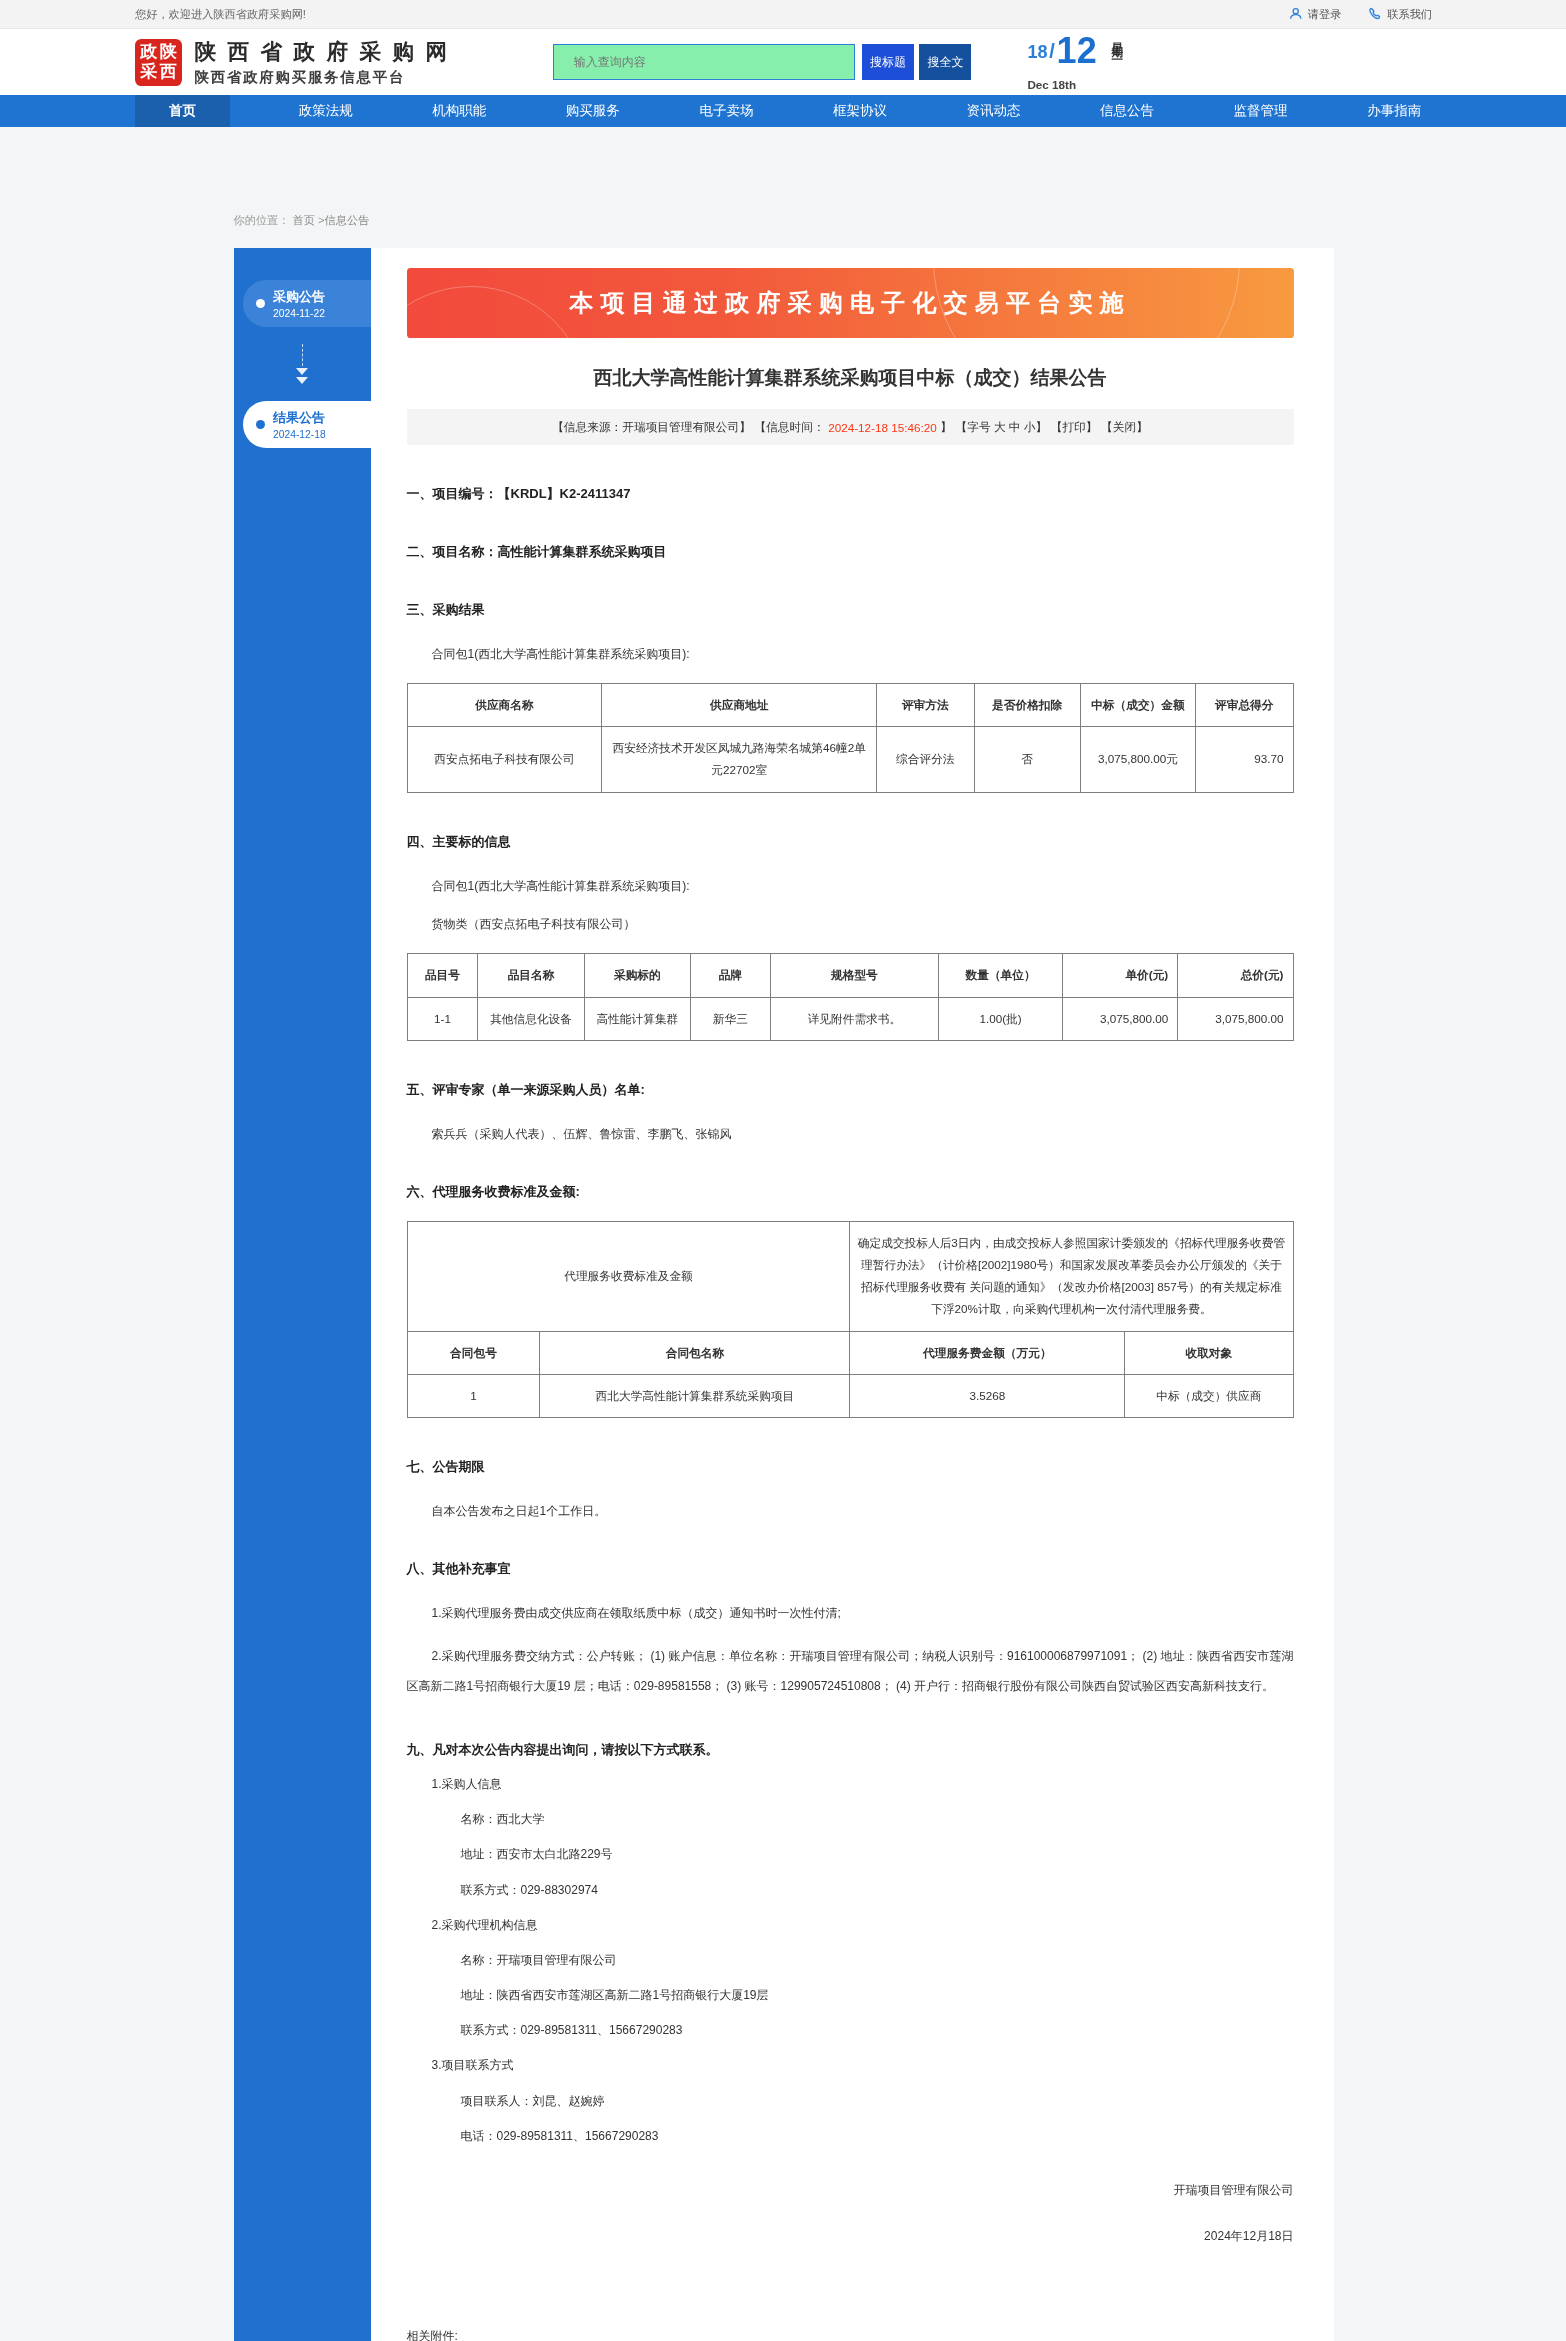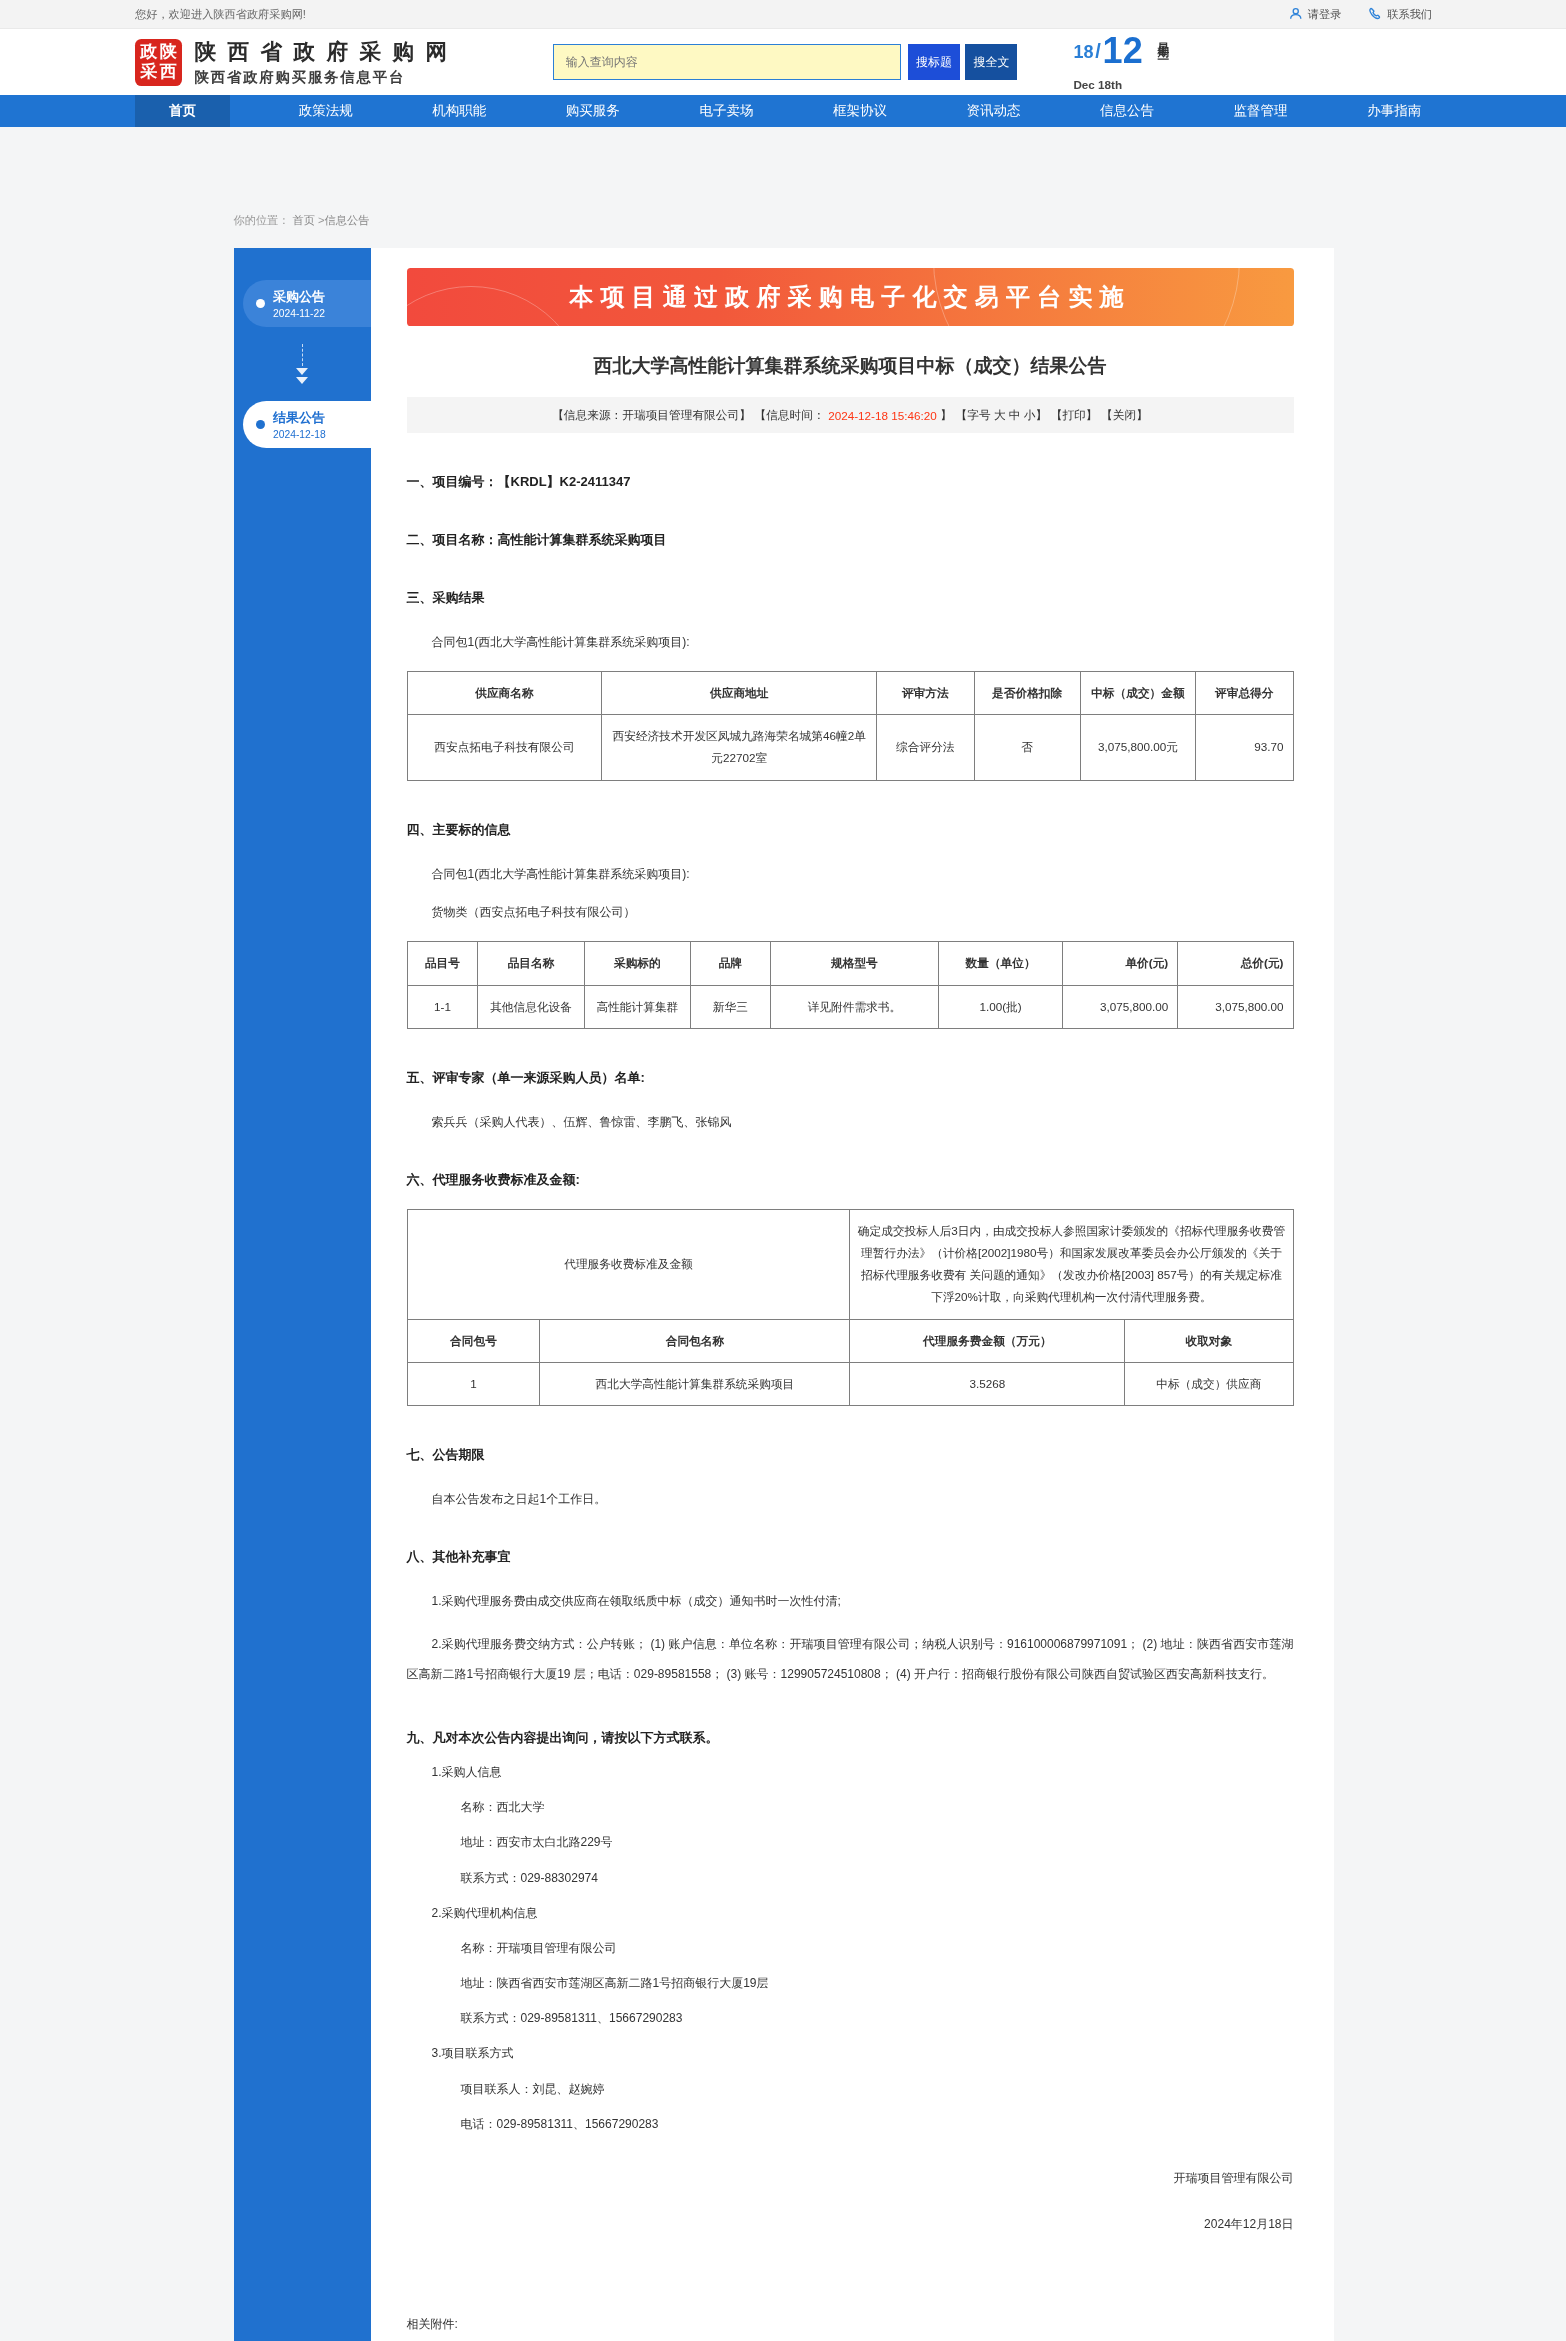--- a/index.html
+++ b/index.html
@@ -17,21 +17,21 @@
   .tb-link { display:flex; align-items:center; gap:5.4px; color:#555; cursor:pointer; }
   
   .header { background:#fff; }
   .header-inner { width:1297px; margin:0 auto; height:66px; display:flex; align-items:center; }
   .brand { display:flex; align-items:center; cursor:pointer; }
   .logo-box { width:47px; height:47px; background:#d8261e; border-radius:6.3px; color:#fff; display:flex; flex-direction:column; align-items:center; justify-content:center; font-weight:bold; font-size:17px; line-height:1.15; letter-spacing:2.7px; padding-left:2.7px; }
   .titles { margin-left:12.6px; }
   .site-title { font-size:21.6px; font-weight:bold; color:#2b2b2b; letter-spacing:2.7px; }
   .site-subtitle { font-size:14.4px; color:#3d3d3d; letter-spacing:1.8px; margin-top:2.7px; font-weight:bold; }
   .search { margin-left:103px; display:flex; align-items:center; }
-  .search-input { width:348px; height:36px; border:1.8px solid #2b7fd6; padding:0 12px; font-size:12px; color:#666; outline:none; background:#fef9c3; }
+  .search-input { width:302px; height:36px; border:1.8px solid #2b7fd6; padding:0 20px; font-size:12px; color:#666; outline:none; background:#86efac; }
   .search-btn { height:36px; width:52px; border:none; color:#fff; font-size:12px; cursor:pointer; font-family:inherit; }
   .btn-t { background:#1d4ed8; margin-left:7.2px; }
   .btn-f { background:#15509f; margin-left:5.4px; }
   .datebox { margin-left:56px; }
   .date-main { display:flex; align-items:flex-start; }
   .d-day { font-size:18px; font-weight:bold; color:#2b7fd6; margin-top:9px; }
   .d-slash { font-size:20px; font-weight:bold; color:#2b7fd6; margin:7.2px 1.8px 0; }
   .d-month { font-size:36px; font-weight:bold; color:#1b6fd0; line-height:1; }
   .d-week { writing-mode:vertical-rl; font-size:11.7px; color:#333; font-weight:bold; margin-left:12.6px; letter-spacing:3.6px; height:52px; }
   .d-en { font-size:11.7px; font-weight:bold; color:#444; margin-top:-7.2px; }
@@ -51,21 +51,21 @@
   .pill-label { font-size:13px; font-weight:bold; }
   .pill-date { font-size:10.3px; margin-top:1.8px; }
   .pill.inactive { background:#3b83d9; color:#fff; }
   .pill.active { background:#fff; color:#1f6fd0; }
   .pill.active .dot { background:#2071cf; }
   .flow { height:74px; display:flex; flex-direction:column; align-items:center; justify-content:center; }
   .flow .dash { width:0; height:21.6px; border-left:1.8px dashed rgba(255,255,255,.75); }
   .flow .tri { width:0; height:0; border-left:6.3px solid transparent; border-right:6.3px solid transparent; border-top:7.2px solid rgba(255,255,255,.9); margin-top:1.8px; }
   .content { flex:1; padding:20px 40px 49px 36px; }
   
-  .banner { height:58px; border-radius:3.6px; background:linear-gradient(90deg,#f24a3d 0%,#f2583b 35%,#f89a40 100%); color:#fff; font-size:24px; font-weight:bold; letter-spacing:7.2px; display:flex; align-items:center; justify-content:center; position:relative; overflow:hidden; }
+  .banner { height:70px; border-radius:3.6px; background:linear-gradient(90deg,#f24a3d 0%,#f2583b 35%,#f89a40 100%); color:#fff; font-size:24px; font-weight:bold; letter-spacing:7.2px; display:flex; align-items:center; justify-content:center; position:relative; overflow:hidden; }
   .banner::before, .banner::after { content:""; position:absolute; border:0.9px solid rgba(255,255,255,.28); border-radius:50%; width:234px; height:234px; }
   .banner::before { left:-54px; top:18px; }
   .banner::after { right:54px; top:-162px; width:305px; height:305px; }
   .art-title { text-align:center; font-size:19px; font-weight:bold; color:#333; margin-top:27px; }
   .meta { margin-top:18px; background:#f4f4f4; height:36px; display:flex; align-items:center; justify-content:center; font-size:11.7px; color:#333; }
   .meta span { margin:0 1.8px; }
   .meta .red { color:#fe3514; }
   .meta .clickable { cursor:pointer; }
   .doc { font-size:12px; color:#333; }
   .sec-h { font-size:13px; font-weight:bold; color:#222; margin-top:40px; }

